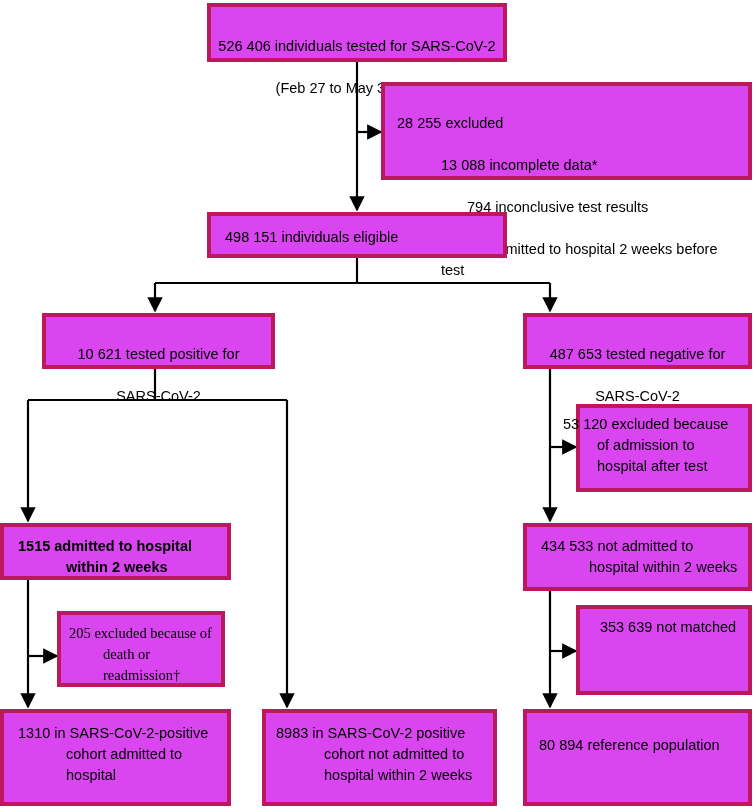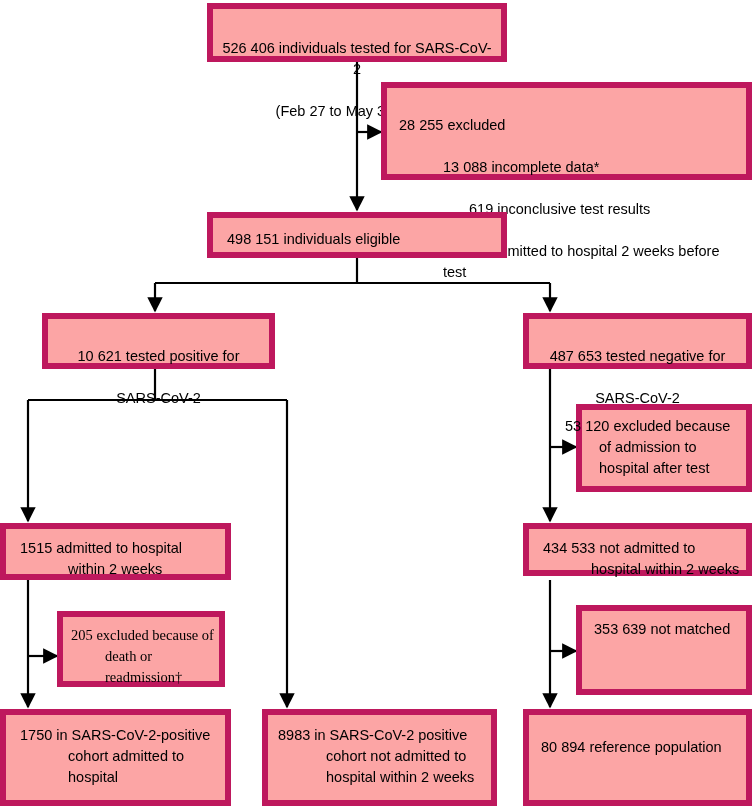--- a/index.html
+++ b/index.html
@@ -11,22 +11,22 @@
     position: relative;
     width: 754px;
     height: 809px;
     background: #ffffff;
     font-family: "Liberation Sans", sans-serif;
     overflow: hidden;
   }
   .box {
     position: absolute;
     box-sizing: border-box;
-    border: 6px solid #be185d;
-    background: #fca5a5;
+    border: 4px solid #be185d;
+    background: #d946ef;
     z-index: 2;
   }
   .box-inner {
     font-size: 14.5px;
     line-height: 21px;
     color: #000000;
     white-space: pre-line;
   }
   
   .hang {
@@ -102,21 +102,21 @@
     <div class="box-inner center" style="padding:8px 6px 0 6px;">
       <span class="listline">526 406 individuals tested for SARS-CoV-2</span>
       <span class="listline">(Feb 27 to May 31, 2020)</span>
     </div>
   </div>
 
   <div class="box" style="left:381px; top:82px; width:371px; height:98px;">
     <div class="box-inner" style="padding:6px 8px 0 12px;">
       <span class="listline">28 255 excluded</span>
       <span class="listline" style="padding-left:44px;">13 088 incomplete data*</span>
-      <span class="listline" style="padding-left:70px;">619 inconclusive test results</span>
+      <span class="listline" style="padding-left:70px;">794 inconclusive test results</span>
       <span class="listline" style="padding-left:44px;">14 684 admitted to hospital 2 weeks before test</span>
     </div>
   </div>
 
   <div class="box" style="left:207px; top:212px; width:300px; height:46px;">
     <div class="box-inner" style="padding:11px 8px 0 14px;">498 151 individuals eligible</div>
   </div>
 
   <div class="box" style="left:42px; top:313px; width:233px; height:56px;">
     <div class="box-inner center" style="padding:6px 6px 0 6px;">
@@ -129,38 +129,38 @@
     <div class="box-inner center" style="padding:6px 6px 0 6px;">
       <span class="listline">487 653 tested negative for</span>
       <span class="listline">SARS-CoV-2</span>
     </div>
   </div>
 
   <div class="box" style="left:576px; top:404px; width:176px; height:88px;">
     <div class="box-inner hang-sm" style="padding:6px 4px 0 17px;">53 120 excluded because of admission to hospital after test</div>
   </div>
 
-  <div class="box" style="left:0px; top:523px; width:231px; height:57px;">
+  <div class="box" style="left:0px; top:523px; width:231px; height:57px;font-weight:bold;">
     <div class="box-inner hang" style="padding:9px 6px 0 62px;">1515 admitted to hospital within 2 weeks</div>
   </div>
 
-  <div class="box" style="left:523px; top:523px; width:229px; height:53px;">
+  <div class="box" style="left:523px; top:523px; width:229px; height:68px;">
     <div class="box-inner hang" style="padding:9px 6px 0 62px;">434 533 not admitted to hospital within 2 weeks</div>
   </div>
 
   <div class="box" style="left:57px; top:611px; width:168px; height:76px;font-family:Liberation Serif, serif;">
     <div class="box-inner hang-sm" style="padding:8px 4px 0 42px;">205 excluded because of death or readmission†</div>
   </div>
 
   <div class="box" style="left:576px; top:605px; width:176px; height:90px;">
-    <div class="box-inner" style="padding:8px 4px 0 12px;">353 639 not matched</div>
+    <div class="box-inner" style="padding:8px 4px 0 12px;text-align:center;">353 639 not matched</div>
   </div>
 
   <div class="box" style="left:0px; top:709px; width:231px; height:97px;">
-    <div class="box-inner hang" style="padding:10px 6px 0 62px;">1750 in SARS-CoV-2-positive cohort admitted to hospital</div>
+    <div class="box-inner hang" style="padding:10px 6px 0 62px;">1310 in SARS-CoV-2-positive cohort admitted to hospital</div>
   </div>
 
   <div class="box" style="left:262px; top:709px; width:235px; height:97px;">
     <div class="box-inner hang" style="padding:10px 6px 0 58px;">8983 in SARS-CoV-2 positive cohort not admitted to hospital within 2 weeks</div>
   </div>
 
   <div class="box" style="left:523px; top:709px; width:229px; height:97px;">
     <div class="box-inner" style="padding:22px 6px 0 12px;">80 894 reference population</div>
   </div>
 

